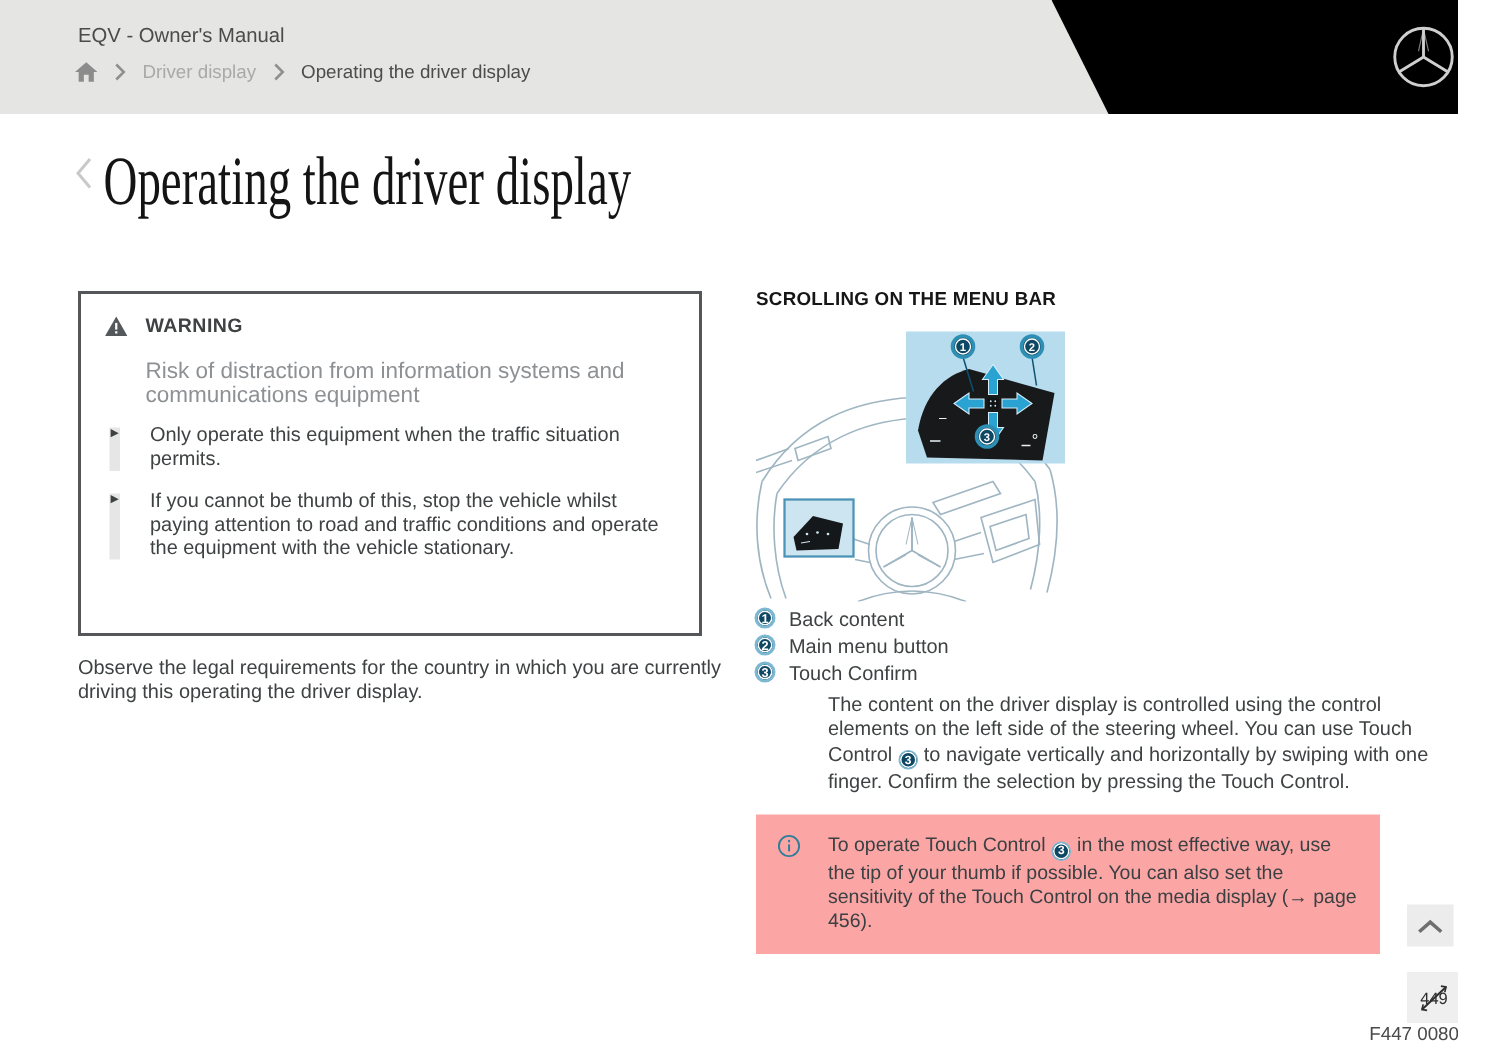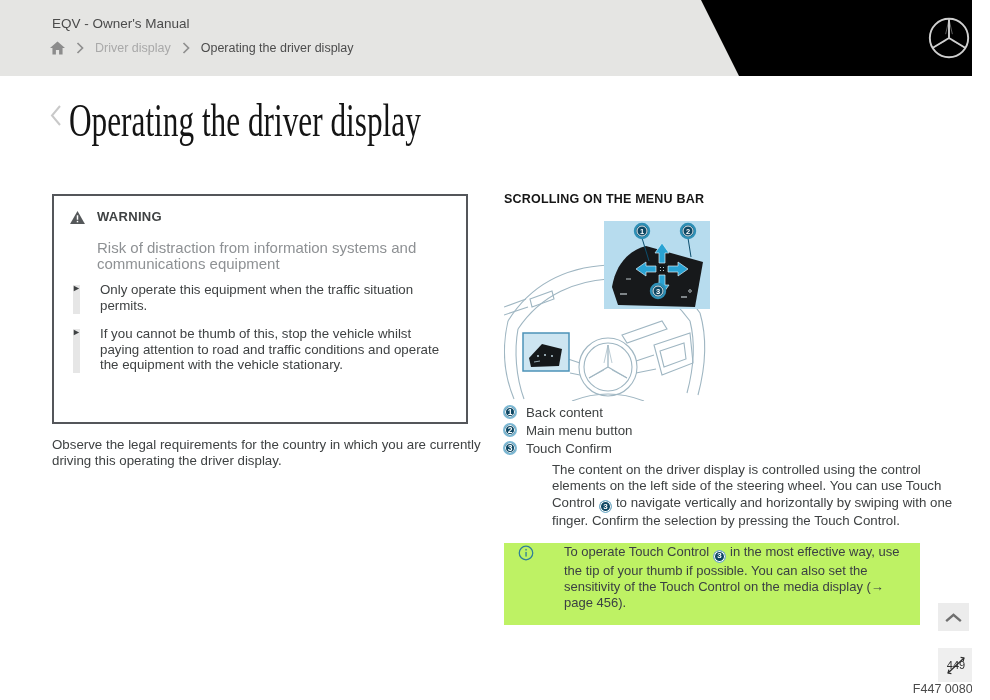--- a/index.html
+++ b/index.html
@@ -62,21 +62,21 @@
   .badge-inline {
     width:13px; height:13px; border-radius:50%; background:#0e4763;
     border:1.5px solid #7db8d3; box-shadow:inset 0 0 0 1px #fff;
     color:#fff; font-size:8px; font-weight:bold;
     display:inline-flex; align-items:center; justify-content:center;
     vertical-align:-2px; margin:0 4px;
   }
   .right-para { position:absolute; left:504px; top:462px; width:420px; font-size:13.3px; line-height:16.3px; color:#3f4243;margin-left:48px; }
   .info-box {
     position:absolute; left:504px; top:543px; width:416px;
-    background:#bef264; padding:1px 14px 13px 12px; display:flex;gap:12px;
+    background:#fca5a5; padding:12px 14px 13px 12px; display:flex;
   }
   .info-icon-col { width:36px; flex:0 0 auto; padding-top:1px; }
   .info-icon { width:16px; height:16px; display:block; margin-left:2px; }
   .info-text { flex:1; font-size:13px; line-height:16.3px; color:#3b4043; }
   
   .figure-caption { position:absolute; left:0; top:682px; width:990px; text-align:right; font-size:12.5px; color:#4a4a4a; }
   .scroll-top-btn {
     position:absolute; left:938px; top:603px; width:31px; height:28px; background:#ececec;
     display:flex; align-items:center; justify-content:center; cursor:pointer;
   }

